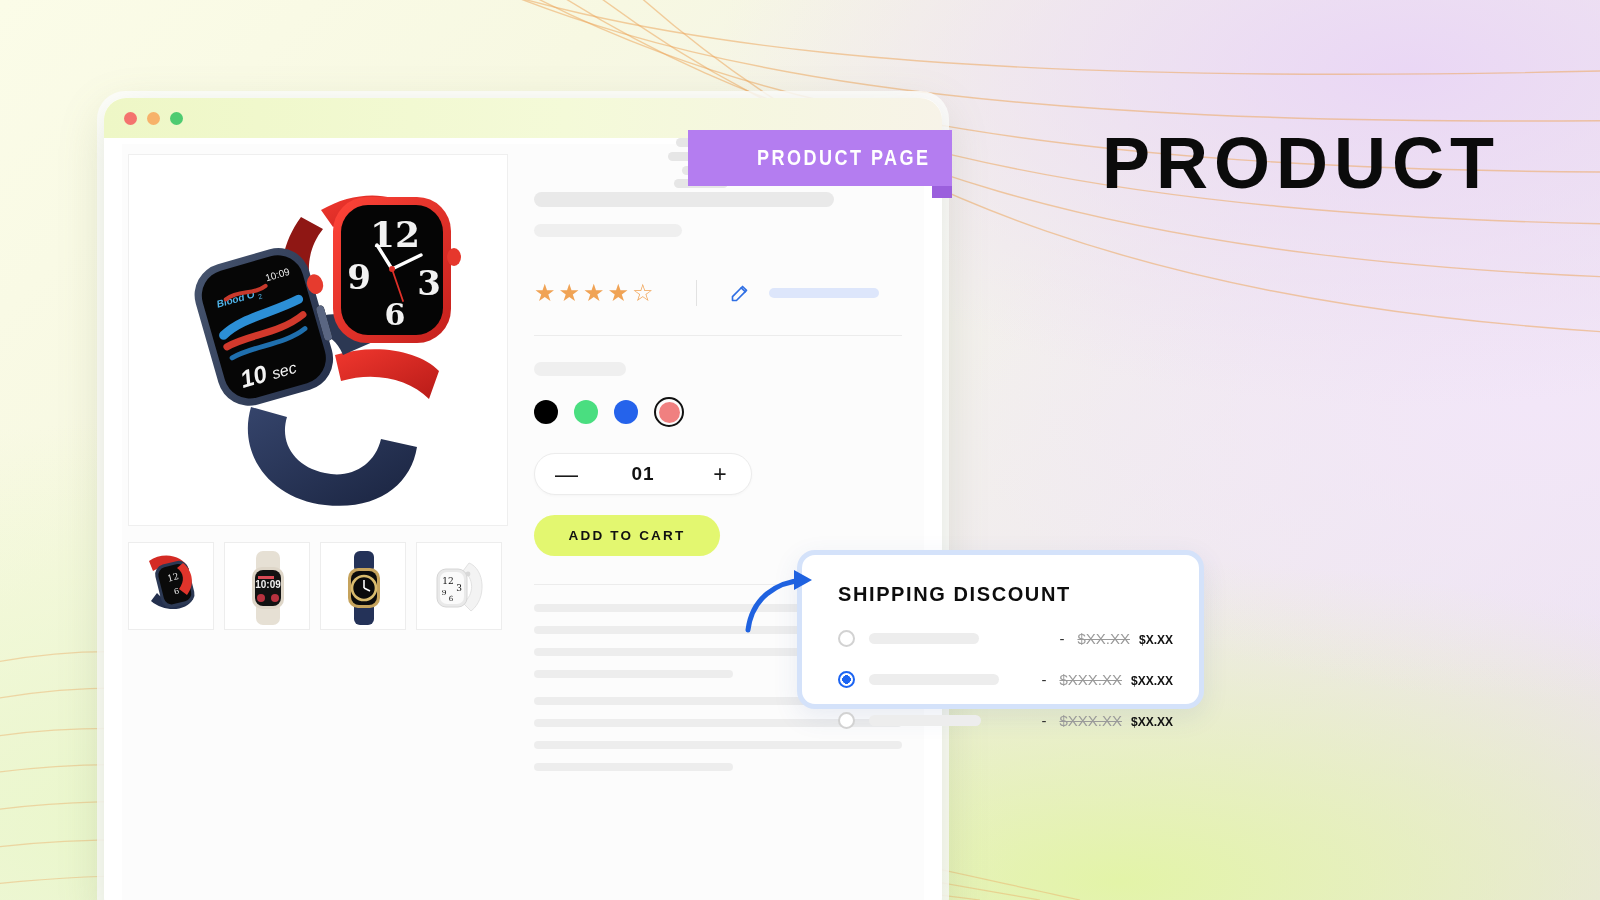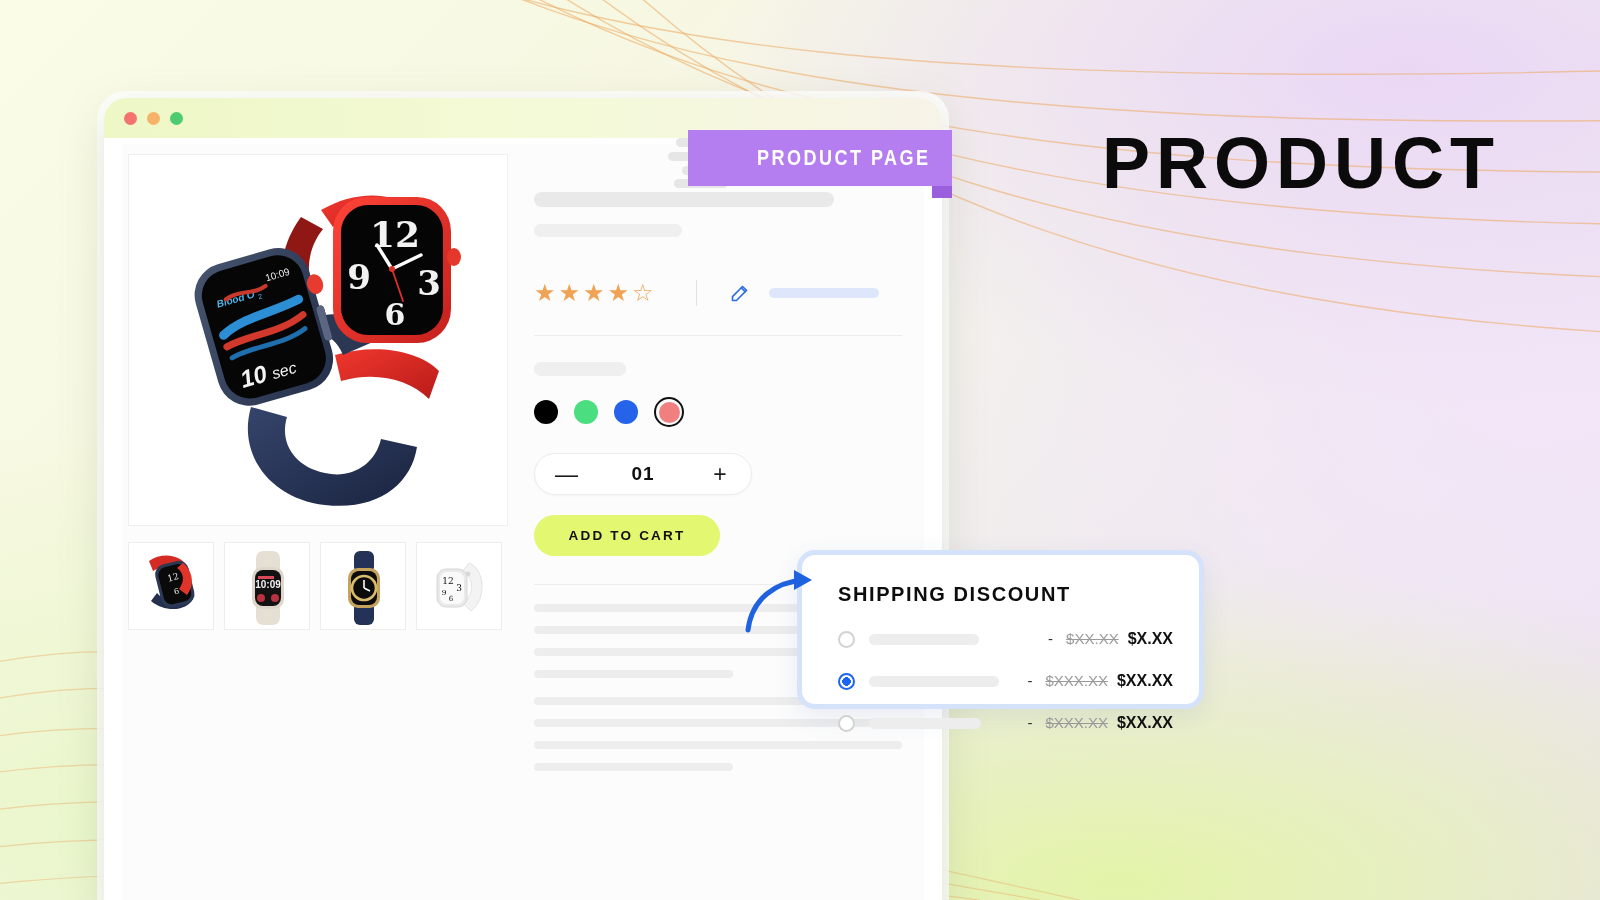--- a/index.html
+++ b/index.html
@@ -195,21 +195,21 @@
   }
   .radio.on {
     border-color: #1c64f2;
     background:
       radial-gradient(circle, #1c64f2 0 45%, #fff 47% 100%);
   }
   .ship-ph { height: 11px; background: #ededed; border-radius: 6px; margin-left: 14px; }
   .ship-prices { margin-left: auto; display: flex; align-items: baseline; gap: 9px; white-space: nowrap; }
   .ship-dash { color: #333; font-size: 15px; margin-right: 4px; }
   .ship-old { color: #9a9a9a; text-decoration: line-through; font-size: 15px; }
-  .ship-new { color: #111; font-weight: bold; font-size: 16px; }
+  .ship-new { color: #111; font-weight: bold; font-size: 12px; }
 
   #ship-arrow { position: absolute; left: 742px; top: 568px; z-index: 11; }
 </style>
 </head>
 <body>
 
 <div id="bg-wrap">
   <svg id="bg-arcs" viewBox="0 0 1600 900">
     <g fill="none" stroke="#eda85f" stroke-opacity="0.55" stroke-width="1.4">
       <path d="M 400,-40 C 620,40 900,90 1640,70"></path>

